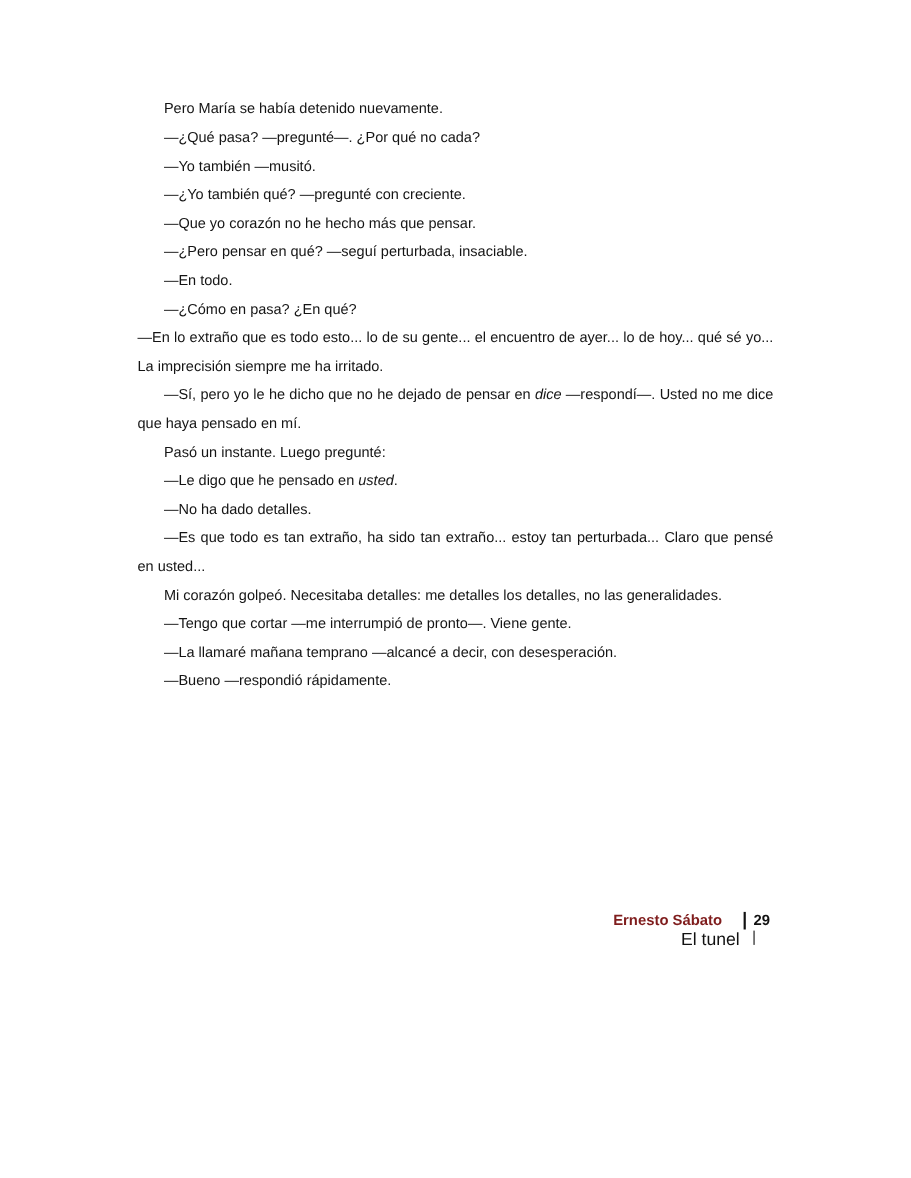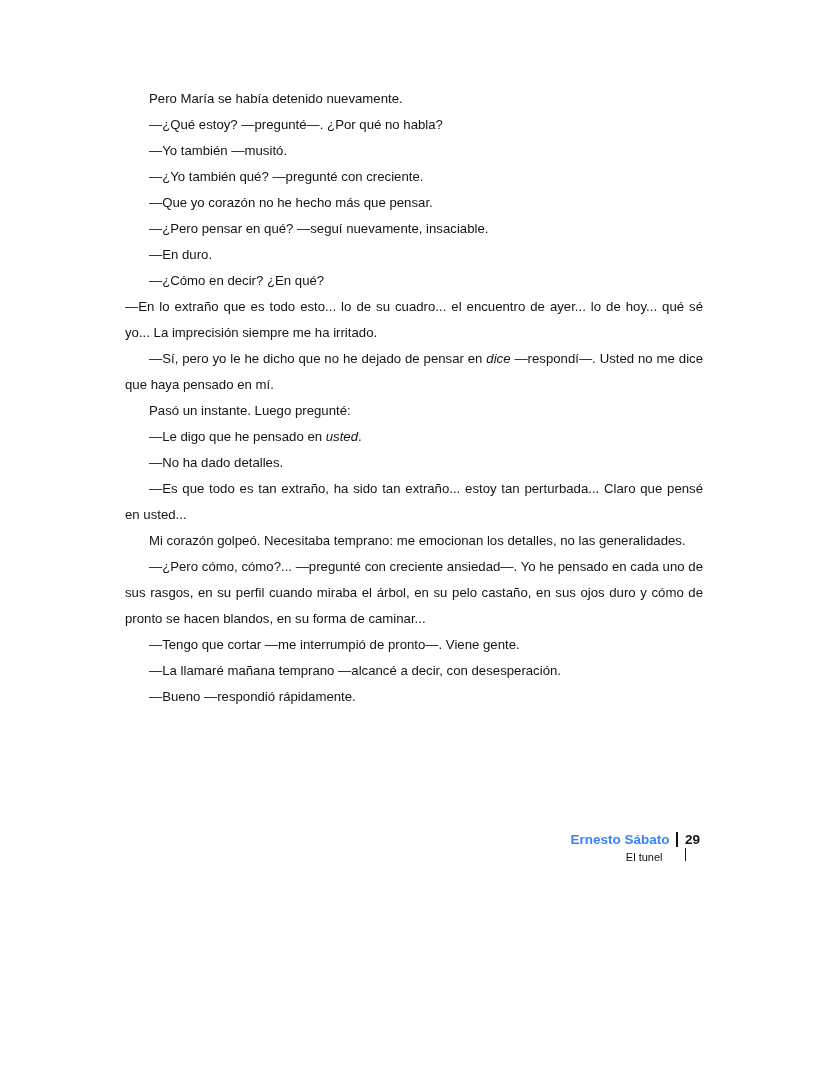--- a/index.html
+++ b/index.html
@@ -58,22 +58,22 @@
     line-height: 1.15;
   }
   .footer-row {
     display: flex;
     align-items: baseline;
     justify-content: flex-end;
   }
   .footer-author {
     font-size: 13.5px;
     font-weight: bold;
-    color: #3b82f6;
-    padding-right: 7px;
+    color: #7f1d1d;
+    padding-right: 20px;
   }
   .footer-rule {
     display: inline-block;
     width: 1.5px;
     align-self: stretch;
     background: #111111;
     margin-right: 7px;
     min-height: 15px;
   }
   .footer-page {
@@ -82,54 +82,53 @@
     color: #111111;
     text-align: center;
   }
   .footer-sub {
     display: flex;
     align-items: baseline;
     justify-content: flex-end;
     margin-top: 1px;
   }
   .footer-title {
-    font-size: 11px;
+    font-size: 16px;
     color: #111111;
-    padding-right: 22px;
+    padding-right: 12px;
   }
   .footer-rule2 {
     display: inline-block;
     width: 1.5px;
     height: 13px;
     background: #111111;
     margin-right: 14px;
   }
 </style>
 </head>
 <body>
 
 <div class="page">
 
   <div class="content" id="body-text">
       <p class="indent single">Pero María se había detenido nuevamente.</p>
-      <p class="indent single">—¿Qué estoy? —pregunté—. ¿Por qué no habla?</p>
+      <p class="indent single">—¿Qué pasa? —pregunté—. ¿Por qué no cada?</p>
       <p class="indent single">—Yo también —musitó.</p>
       <p class="indent single">—¿Yo también qué? —pregunté con creciente.</p>
       <p class="indent single">—Que yo corazón no he hecho más que pensar.</p>
-      <p class="indent single">—¿Pero pensar en qué? —seguí nuevamente, insaciable.</p>
-      <p class="indent single">—En duro.</p>
-      <p class="indent single">—¿Cómo en decir? ¿En qué?</p>
-      <p class="noindent">—En lo extraño que es todo esto... lo de su cuadro... el encuentro de ayer... lo de hoy... qué sé yo... La imprecisión siempre me ha irritado.</p>
+      <p class="indent single">—¿Pero pensar en qué? —seguí perturbada, insaciable.</p>
+      <p class="indent single">—En todo.</p>
+      <p class="indent single">—¿Cómo en pasa? ¿En qué?</p>
+      <p class="noindent">—En lo extraño que es todo esto... lo de su gente... el encuentro de ayer... lo de hoy... qué sé yo... La imprecisión siempre me ha irritado.</p>
       <p class="indent">—Sí, pero yo le he dicho que no he dejado de pensar en <em>dice</em> —respondí—. Usted no me dice que haya pensado en mí.</p>
       <p class="indent single">Pasó un instante. Luego pregunté:</p>
       <p class="indent single">—Le digo que he pensado en <em>usted</em>.</p>
       <p class="indent single">—No ha dado detalles.</p>
       <p class="indent">—Es que todo es tan extraño, ha sido tan extraño... estoy tan perturbada... Claro que pensé en usted...</p>
-      <p class="indent">Mi corazón golpeó. Necesitaba temprano: me emocionan los detalles, no las generalidades.</p>
-      <p class="indent">—¿Pero cómo, cómo?... —pregunté con creciente ansiedad—. Yo he pensado en cada uno de sus rasgos, en su perfil cuando miraba el árbol, en su pelo castaño, en sus ojos duro y cómo de pronto se hacen blandos, en su forma de caminar...</p>
+      <p class="indent">Mi corazón golpeó. Necesitaba detalles: me detalles los detalles, no las generalidades.</p>
       <p class="indent single">—Tengo que cortar —me interrumpió de pronto—. Viene gente.</p>
       <p class="indent single">—La llamaré mañana temprano —alcancé a decir, con desesperación.</p>
       <p class="indent single">—Bueno —respondió rápidamente.</p>
     </div>
 
   <div class="footer">
     <div class="footer-row">
       <span class="footer-author">Ernesto Sábato</span>
       <span class="footer-rule"></span>
       <span class="footer-page">29</span>

